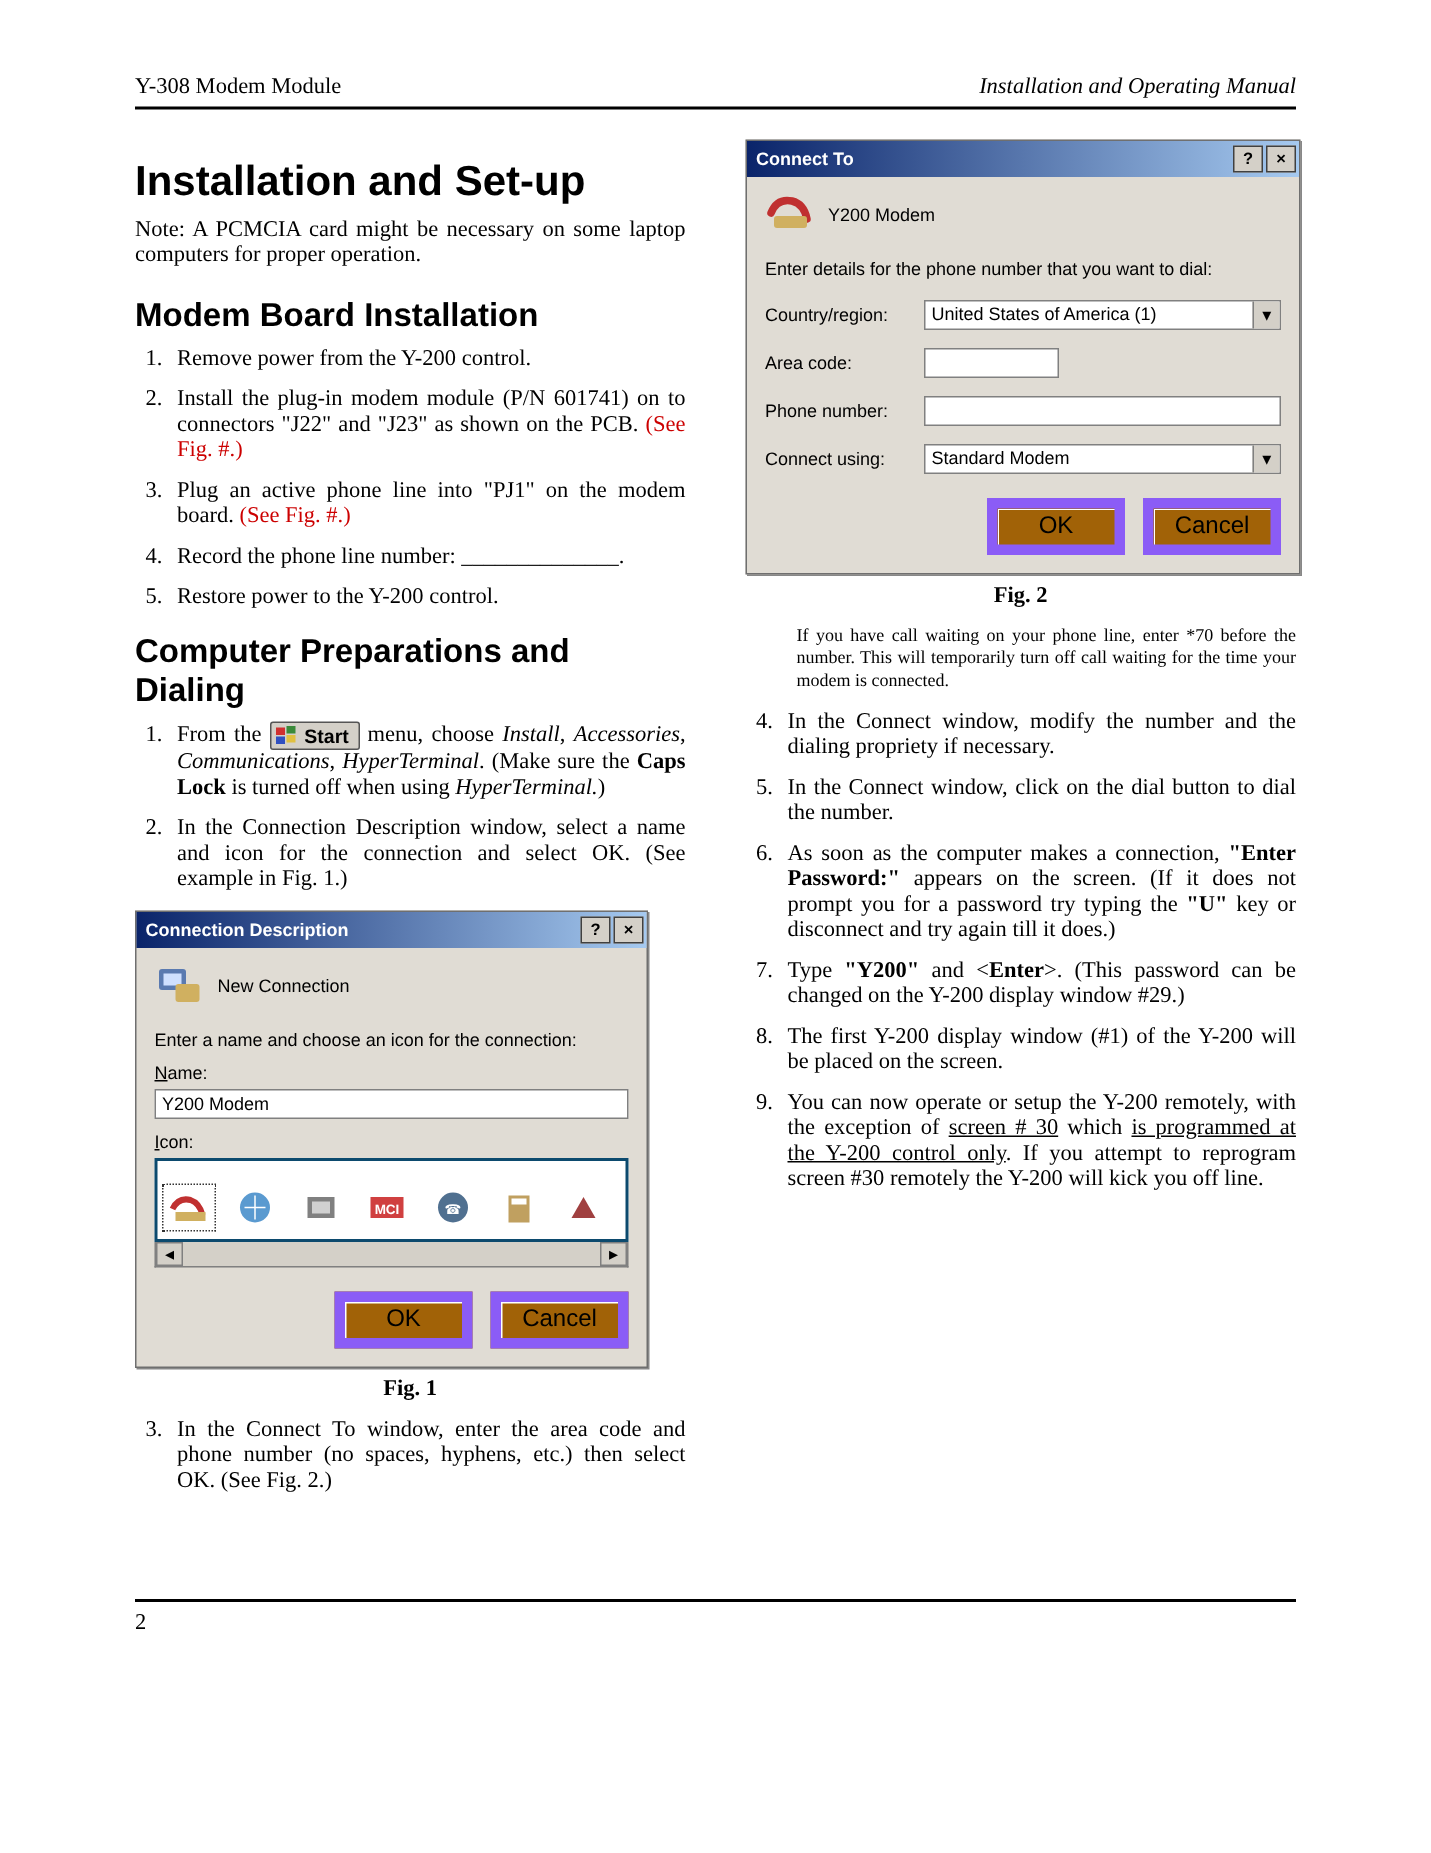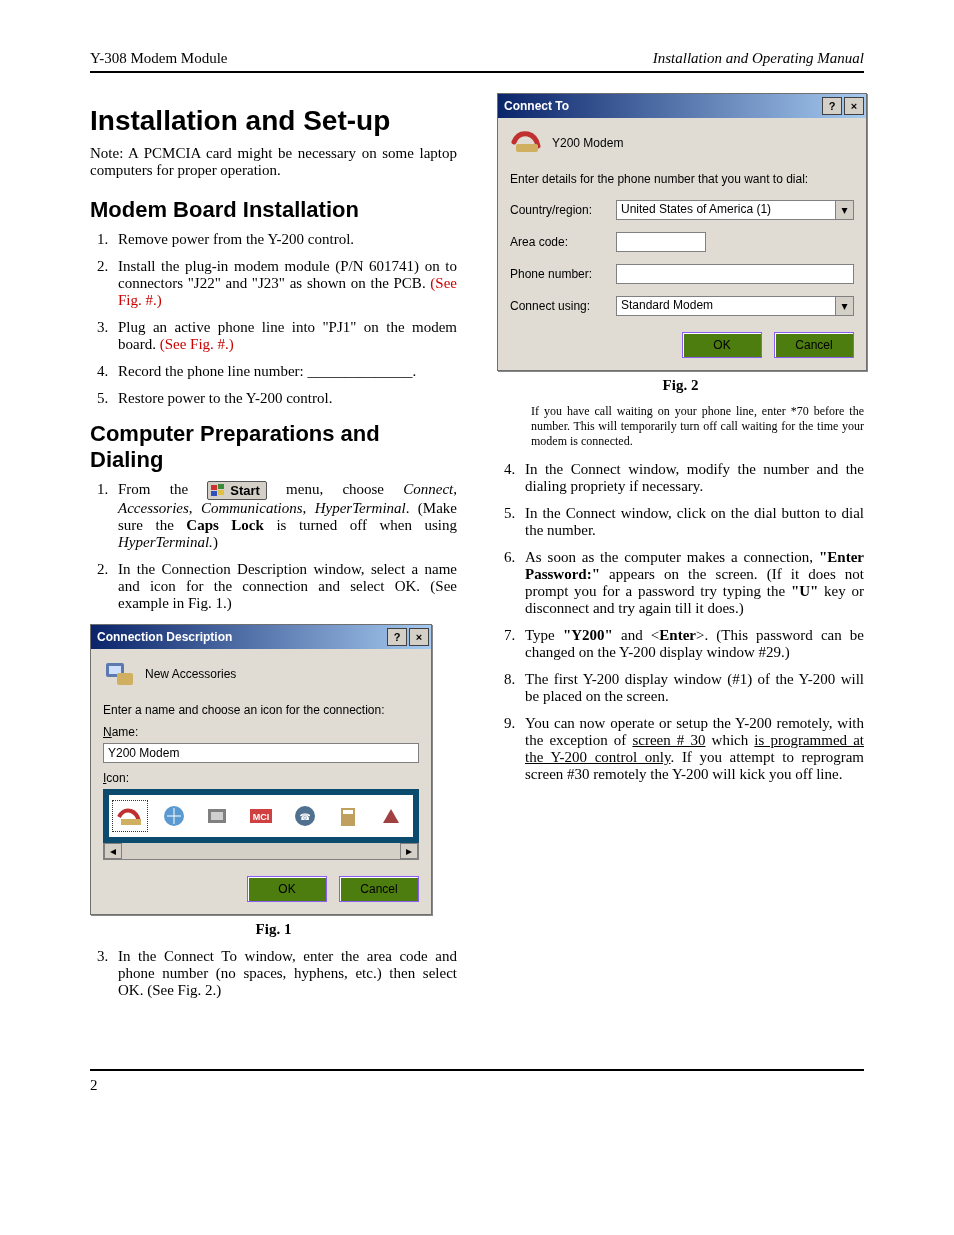--- a/index.html
+++ b/index.html
@@ -145,23 +145,23 @@
     box-sizing: border-box;
   }
   .win-combo .val { flex: 1; padding: 1px 4px; font-size: 12px; }
   .win-combo .drop {
     width: 17px;
     background: #d4d0c8;
     border-left: 1px solid #808080;
     display: flex; align-items: center; justify-content: center;
   }
   .icon-row {
-    border: 6px solid #0c4a6e;
+    border: 2px solid #0c4a6e;
     background: #fff;
-    padding: 6px 4px 2px 4px;
+    padding: 16px 4px 2px 4px;
     margin-top: 2px;
   }
   .icons-inner {
     display: flex;
     gap: 10px;
     padding-bottom: 4px;
     align-items: center;
   }
   .icons-inner .ic { width: 34px; height: 30px; display:flex; align-items:center; justify-content:center; }
   .icons-inner .ic.selected { outline: 1px dotted #333; }
@@ -169,25 +169,25 @@
     display:flex; align-items:center;
     height: 16px; background:#d4d0c8; border:1px solid #808080; border-top:none;
   }
   .scroll-h .arrow { width:16px; height:14px; border:1px solid #808080; background:#d4d0c8; display:flex;align-items:center;justify-content:center; }
   .scroll-h .track { flex:1; }
   .btn-row {
     display:flex; justify-content:flex-end; gap:12px; margin-top:16px;
   }
   .win-button {
     width: 78px; height: 24px;
-    background: #4d7c0f;
-    border: 1px solid #8b5cf6;
+    background: #a16207;
+    border: 7px solid #8b5cf6;
     box-shadow: inset 1px 1px 0 #fff;
     font-family: Tahoma, Arial, sans-serif;
-    font-size: 12px;
+    font-size: 16px;
     text-align:center;
     display:flex; align-items:center; justify-content:center;
   }
   .form-grid { display:grid; grid-template-columns: 98px 1fr; column-gap:8px; row-gap:12px; align-items:center; }
   .form-grid .lab { font-size:12px; }
 
   .page-footer {
     border-top: 2px solid #000;
     margin-top: 60px;
     padding-top: 6px;
@@ -227,40 +227,40 @@
           <span>From the </span>
           <span class="start-chip">
             <svg width="16" height="14" viewBox="0 0 16 14">
               <rect x="0" y="1" width="6" height="5" fill="#d03030"></rect>
               <rect x="7" y="0" width="6" height="5" fill="#3a8a3a"></rect>
               <rect x="0" y="7" width="6" height="5" fill="#3050c0"></rect>
               <rect x="7" y="6" width="6" height="5" fill="#e0c040"></rect>
             </svg>
             <span>Start</span>
           </span>
-          <span> menu, choose <i>Connect</i>, <i>Accessories</i>, <i>Communications</i>, <i>HyperTerminal</i>. (Make sure the <b>Caps Lock</b> is turned off when using <i>HyperTerminal.</i>)</span>
+          <span> menu, choose <i>Install</i>, <i>Accessories</i>, <i>Communications</i>, <i>HyperTerminal</i>. (Make sure the <b>Caps Lock</b> is turned off when using <i>HyperTerminal.</i>)</span>
         </li>
         <li>In the Connection Description window, select a name and icon for the connection and select OK. (See example in Fig. 1.)</li>
       </ol>
 
       <div class="win-dialog">
         <div class="titlebar">
           <span>Connection Description</span>
           <span class="spacer"></span>
           <span class="winbtn">?</span>
           <span class="winbtn">×</span>
         </div>
         <div class="dlg-body">
           <div class="dlg-row-header">
             <svg width="34" height="30" viewBox="0 0 34 30">
               <rect x="3" y="4" width="18" height="14" rx="2" fill="#5a7ab0"></rect>
               <rect x="6" y="7" width="12" height="8" fill="#cfe0ff"></rect>
               <rect x="14" y="14" width="16" height="12" rx="2" fill="#d0b060"></rect>
             </svg>
-            <span>New Accessories</span>
+            <span>New Connection</span>
           </div>
           <div>Enter a name and choose an icon for the connection:</div>
           <div class="dlg-label"><span class="ul">N</span>ame:</div>
           <input class="win-input" value="Y200 Modem" style="">
           <div class="dlg-label"><span class="ul">I</span>con:</div>
           <div>
             <div class="icon-row">
               <div class="icons-inner">
                 <span class="ic selected">
                     <svg width="30" height="26">

